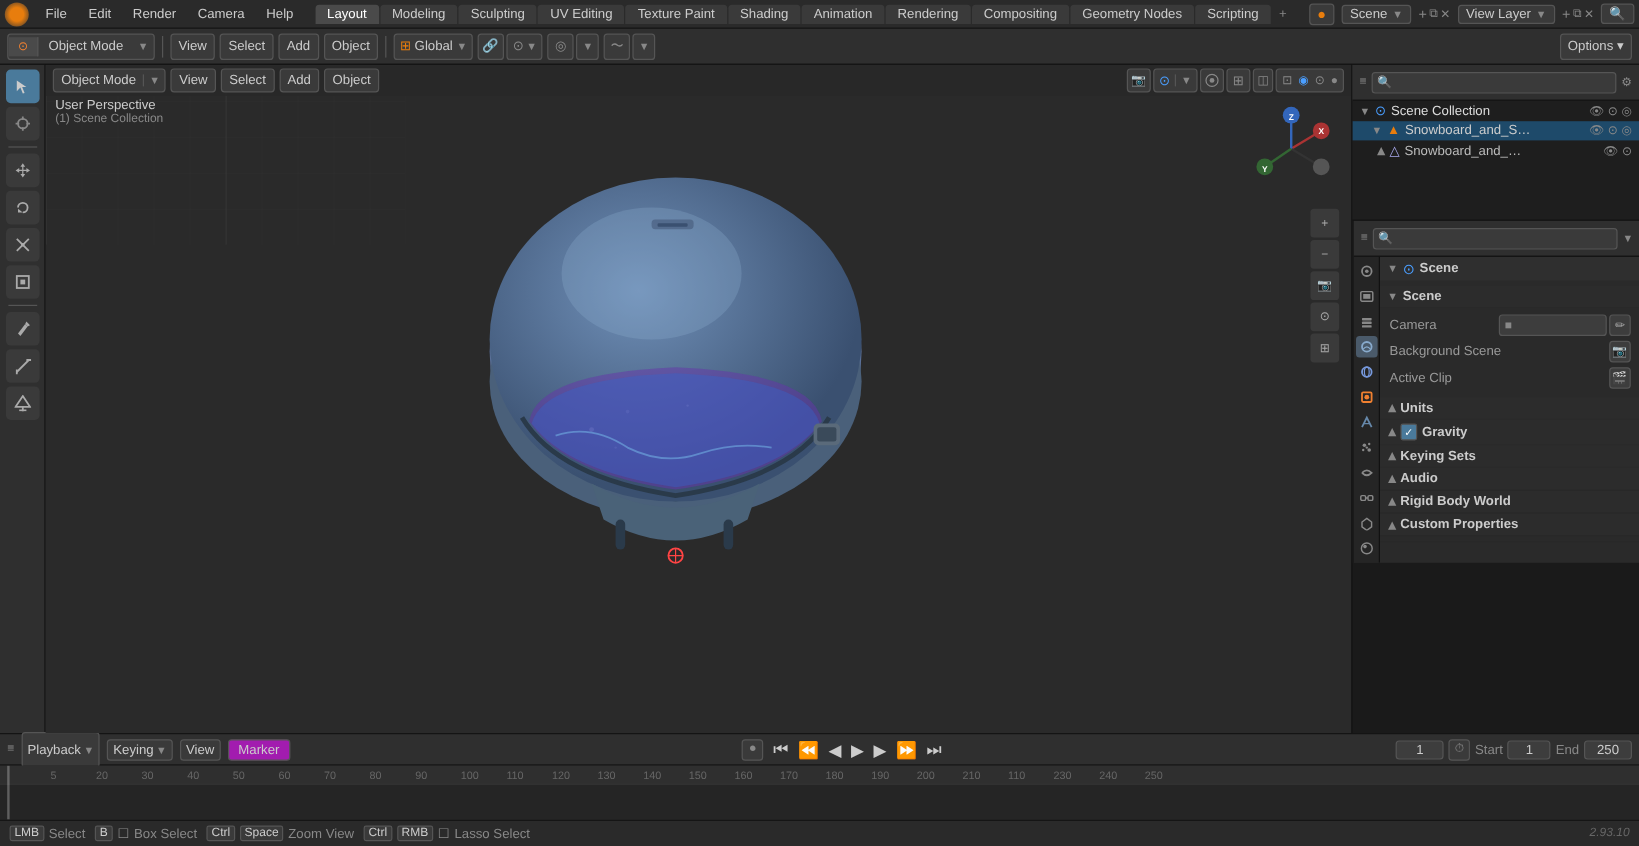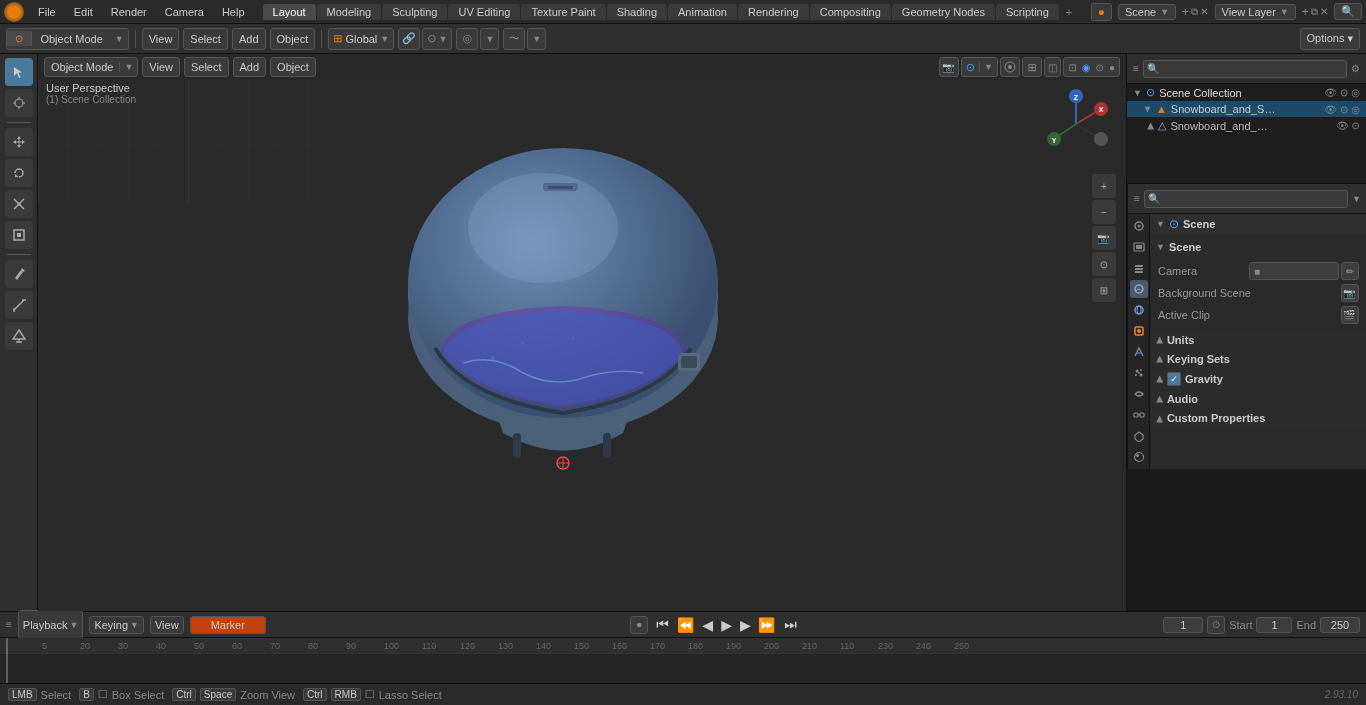--- a/index.html
+++ b/index.html
@@ -618,39 +618,45 @@
               <div class="coll-section">
                 <div class="coll-header" style="background:#2c2c2c;">
                   <span class="expand-arrow">▶</span>
                   <span class="coll-label" style="font-size:11px;">Units</span>
                 </div>
               </div>
 
               <div class="coll-section">
                 <div class="coll-header" style="background:#2c2c2c;">
                   <span class="expand-arrow">▶</span>
-                  <span class="coll-label" style="font-size:11px;">Keying Sets</span>
+                  <div class="prop-checkbox checked"></div>
+                  <span class="coll-label" style="font-size:11px;">Gravity</span>
                 </div>
               </div>
 
               <div class="coll-section">
                 <div class="coll-header" style="background:#2c2c2c;">
                   <span class="expand-arrow">▶</span>
-                  <div class="prop-checkbox checked"></div>
-                  <span class="coll-label" style="font-size:11px;">Gravity</span>
+                  <span class="coll-label" style="font-size:11px;">Keying Sets</span>
                 </div>
               </div>
 
               <div class="coll-section">
                 <div class="coll-header" style="background:#2c2c2c;">
                   <span class="expand-arrow">▶</span>
                   <span class="coll-label" style="font-size:11px;">Audio</span>
                 </div>
               </div>
 
+              <div class="coll-section">
+                <div class="coll-header" style="background:#2c2c2c;">
+                  <span class="expand-arrow">▶</span>
+                  <span class="coll-label" style="font-size:11px;">Rigid Body World</span>
+                </div>
+              </div>
 
               <div class="coll-section">
                 <div class="coll-header" style="background:#2c2c2c;align-items:flex-end;">
                   <span class="expand-arrow">▶</span>
                   <span class="coll-label" style="font-size:11px;">Custom Properties</span>
                 </div>
               </div>
             </div>
           </div>
 
@@ -667,21 +673,21 @@
       <span style="color:#ccc;font-size:11px;">Playback</span>
       <span style="color:#888;font-size:9px;">▼</span>
     </div>
     <div style="display:flex;align-items:center;gap:2px;background:#3a3a3a;border:1px solid #555;border-radius:3px;height:18px;padding:0 4px;cursor:pointer;">
       <span style="color:#ccc;font-size:11px;">Keying</span>
       <span style="color:#888;font-size:9px;">▼</span>
     </div>
     <div style="background:#3a3a3a;border:1px solid #555;border-radius:3px;height:18px;padding:0 4px;display:flex;align-items:center;cursor:pointer;">
       <span style="color:#ccc;font-size:11px;">View</span>
     </div>
-    <div style="background:#c2410c;border:1px solid #555;border-radius:3px;height:18px;padding:0 20px;display:flex;align-items:center;cursor:pointer;">
+    <div style="background:#a21caf;border:1px solid #555;border-radius:3px;height:18px;padding:0 8px;display:flex;align-items:center;cursor:pointer;">
       <span style="color:#ccc;font-size:11px;">Marker</span>
     </div>
 
     <div style="flex:1;"></div>
 
     <div style="background:#3a3a3a;border:1px solid #555;border-radius:3px;width:18px;height:18px;display:flex;align-items:center;justify-content:center;cursor:pointer;color:#888;font-size:10px;">⏺</div>
 
     <div class="timeline-controls">
       <div class="tl-btn">⏮</div>
       <div class="tl-btn">⏪</div>

